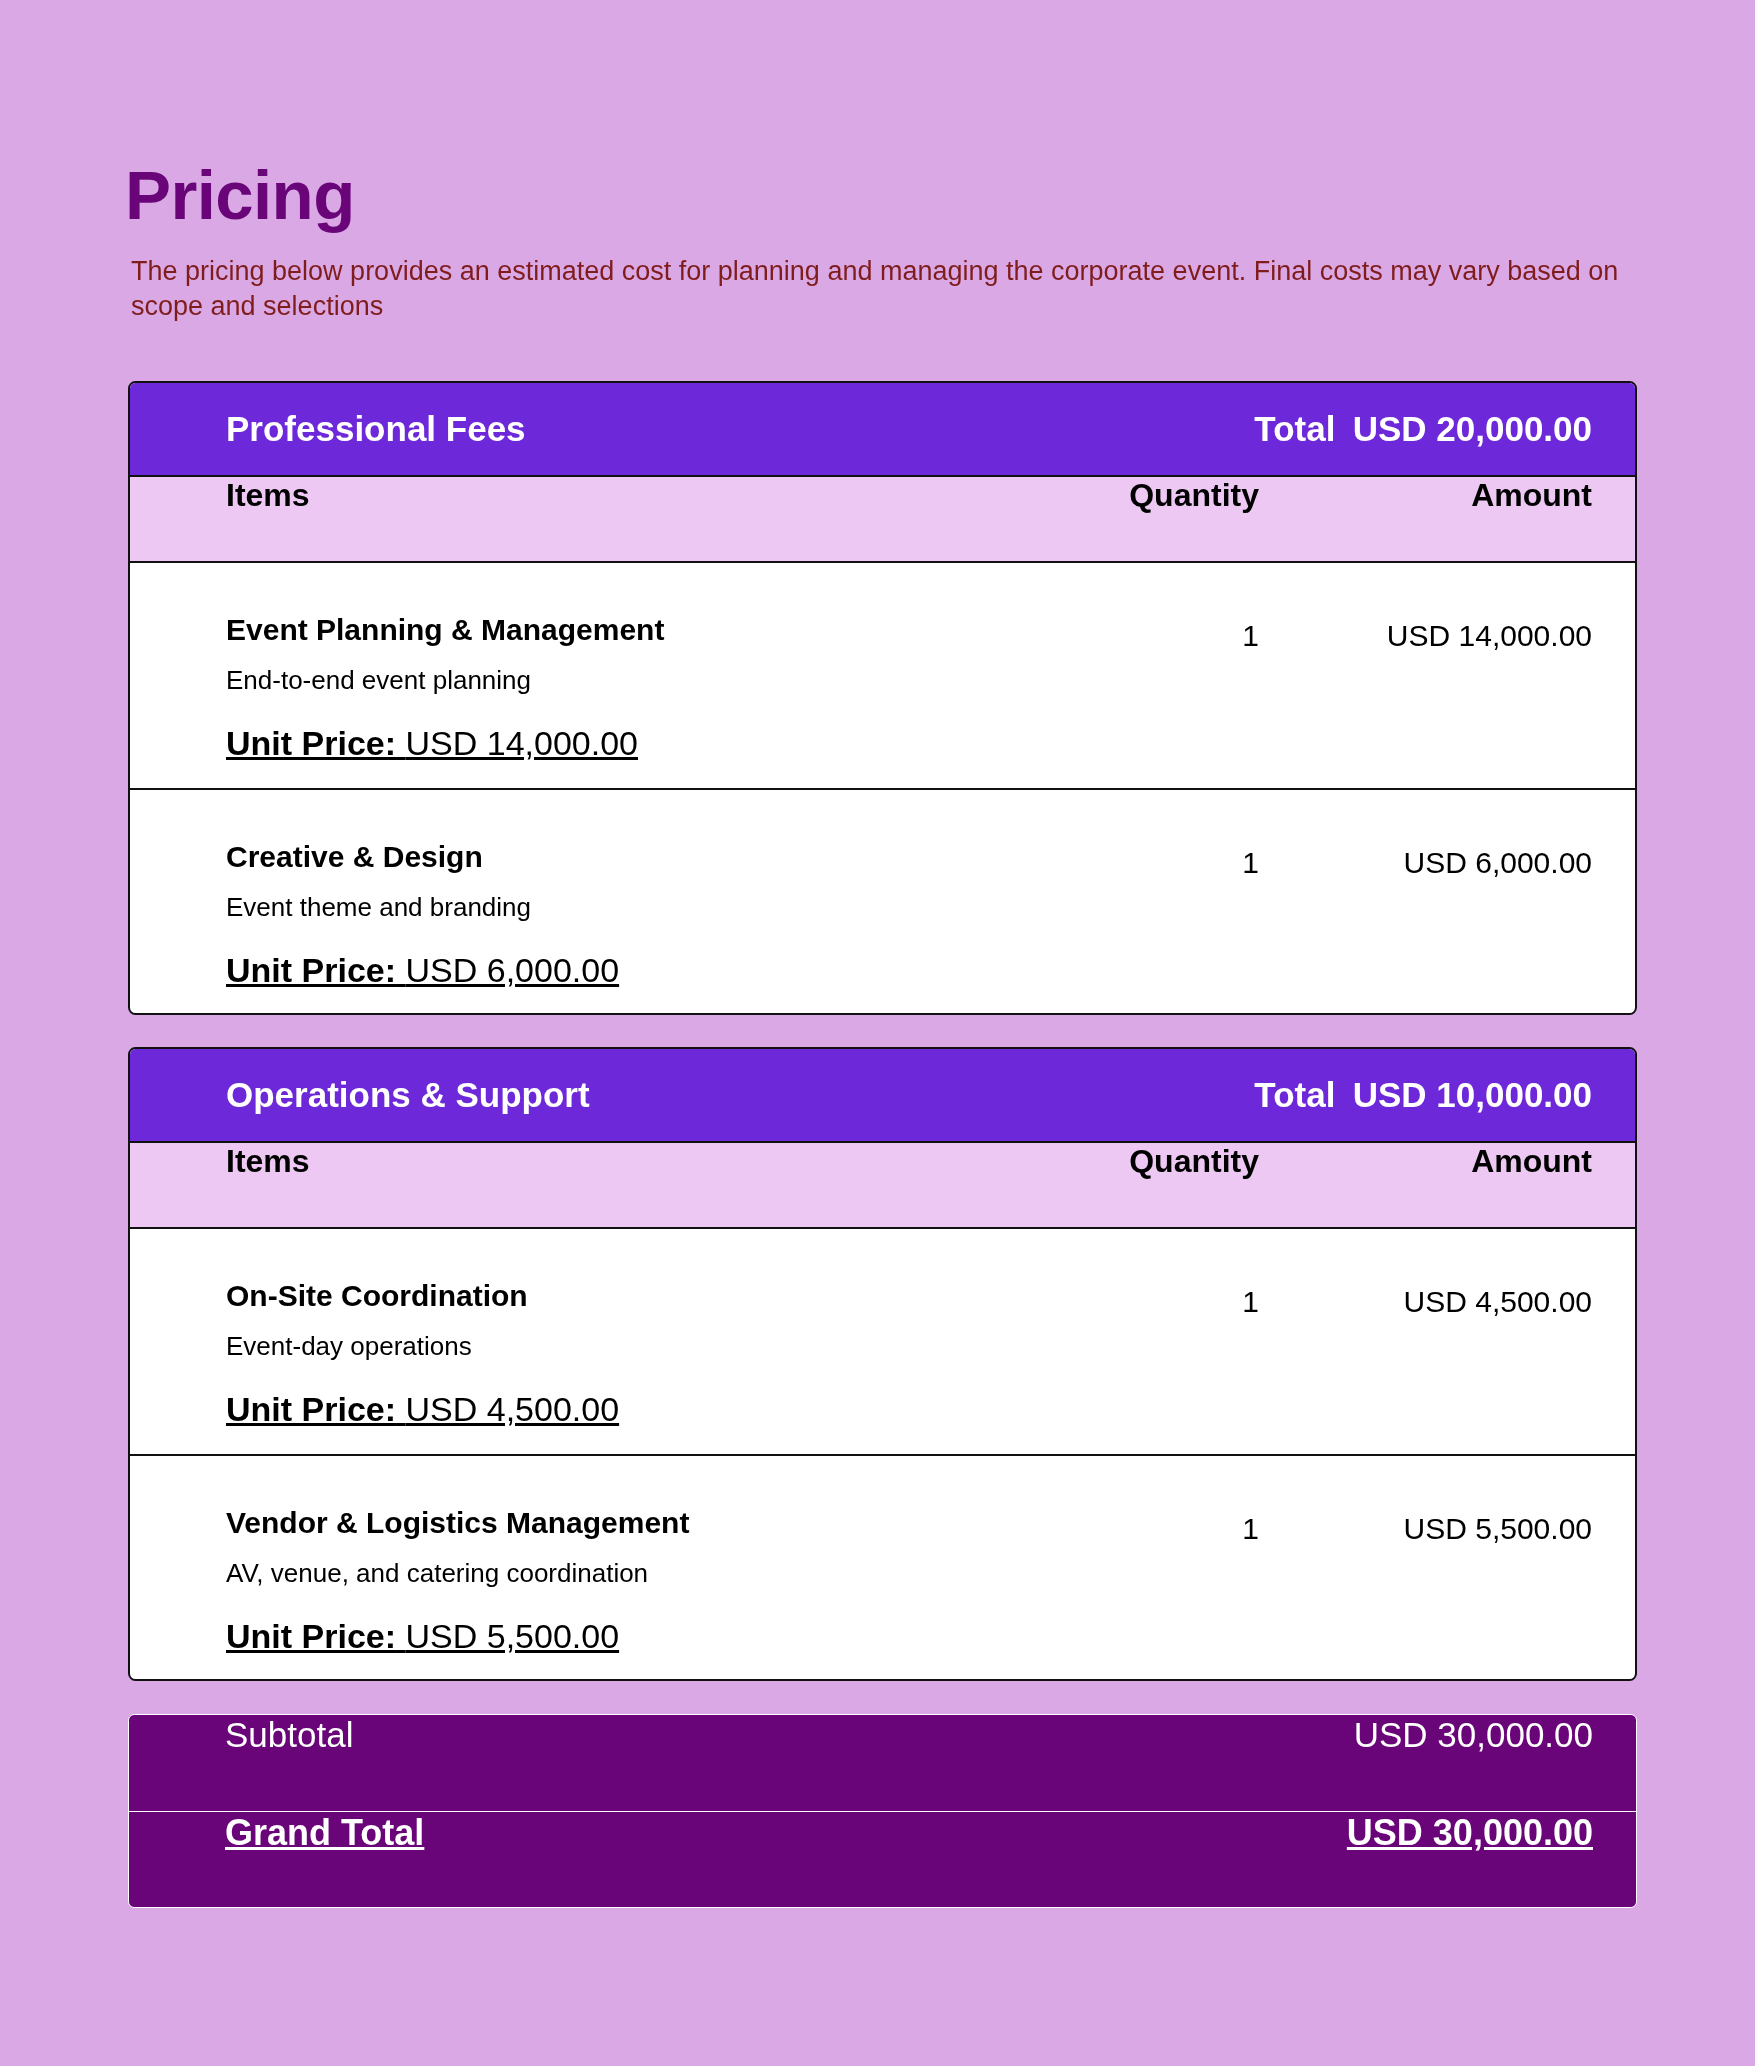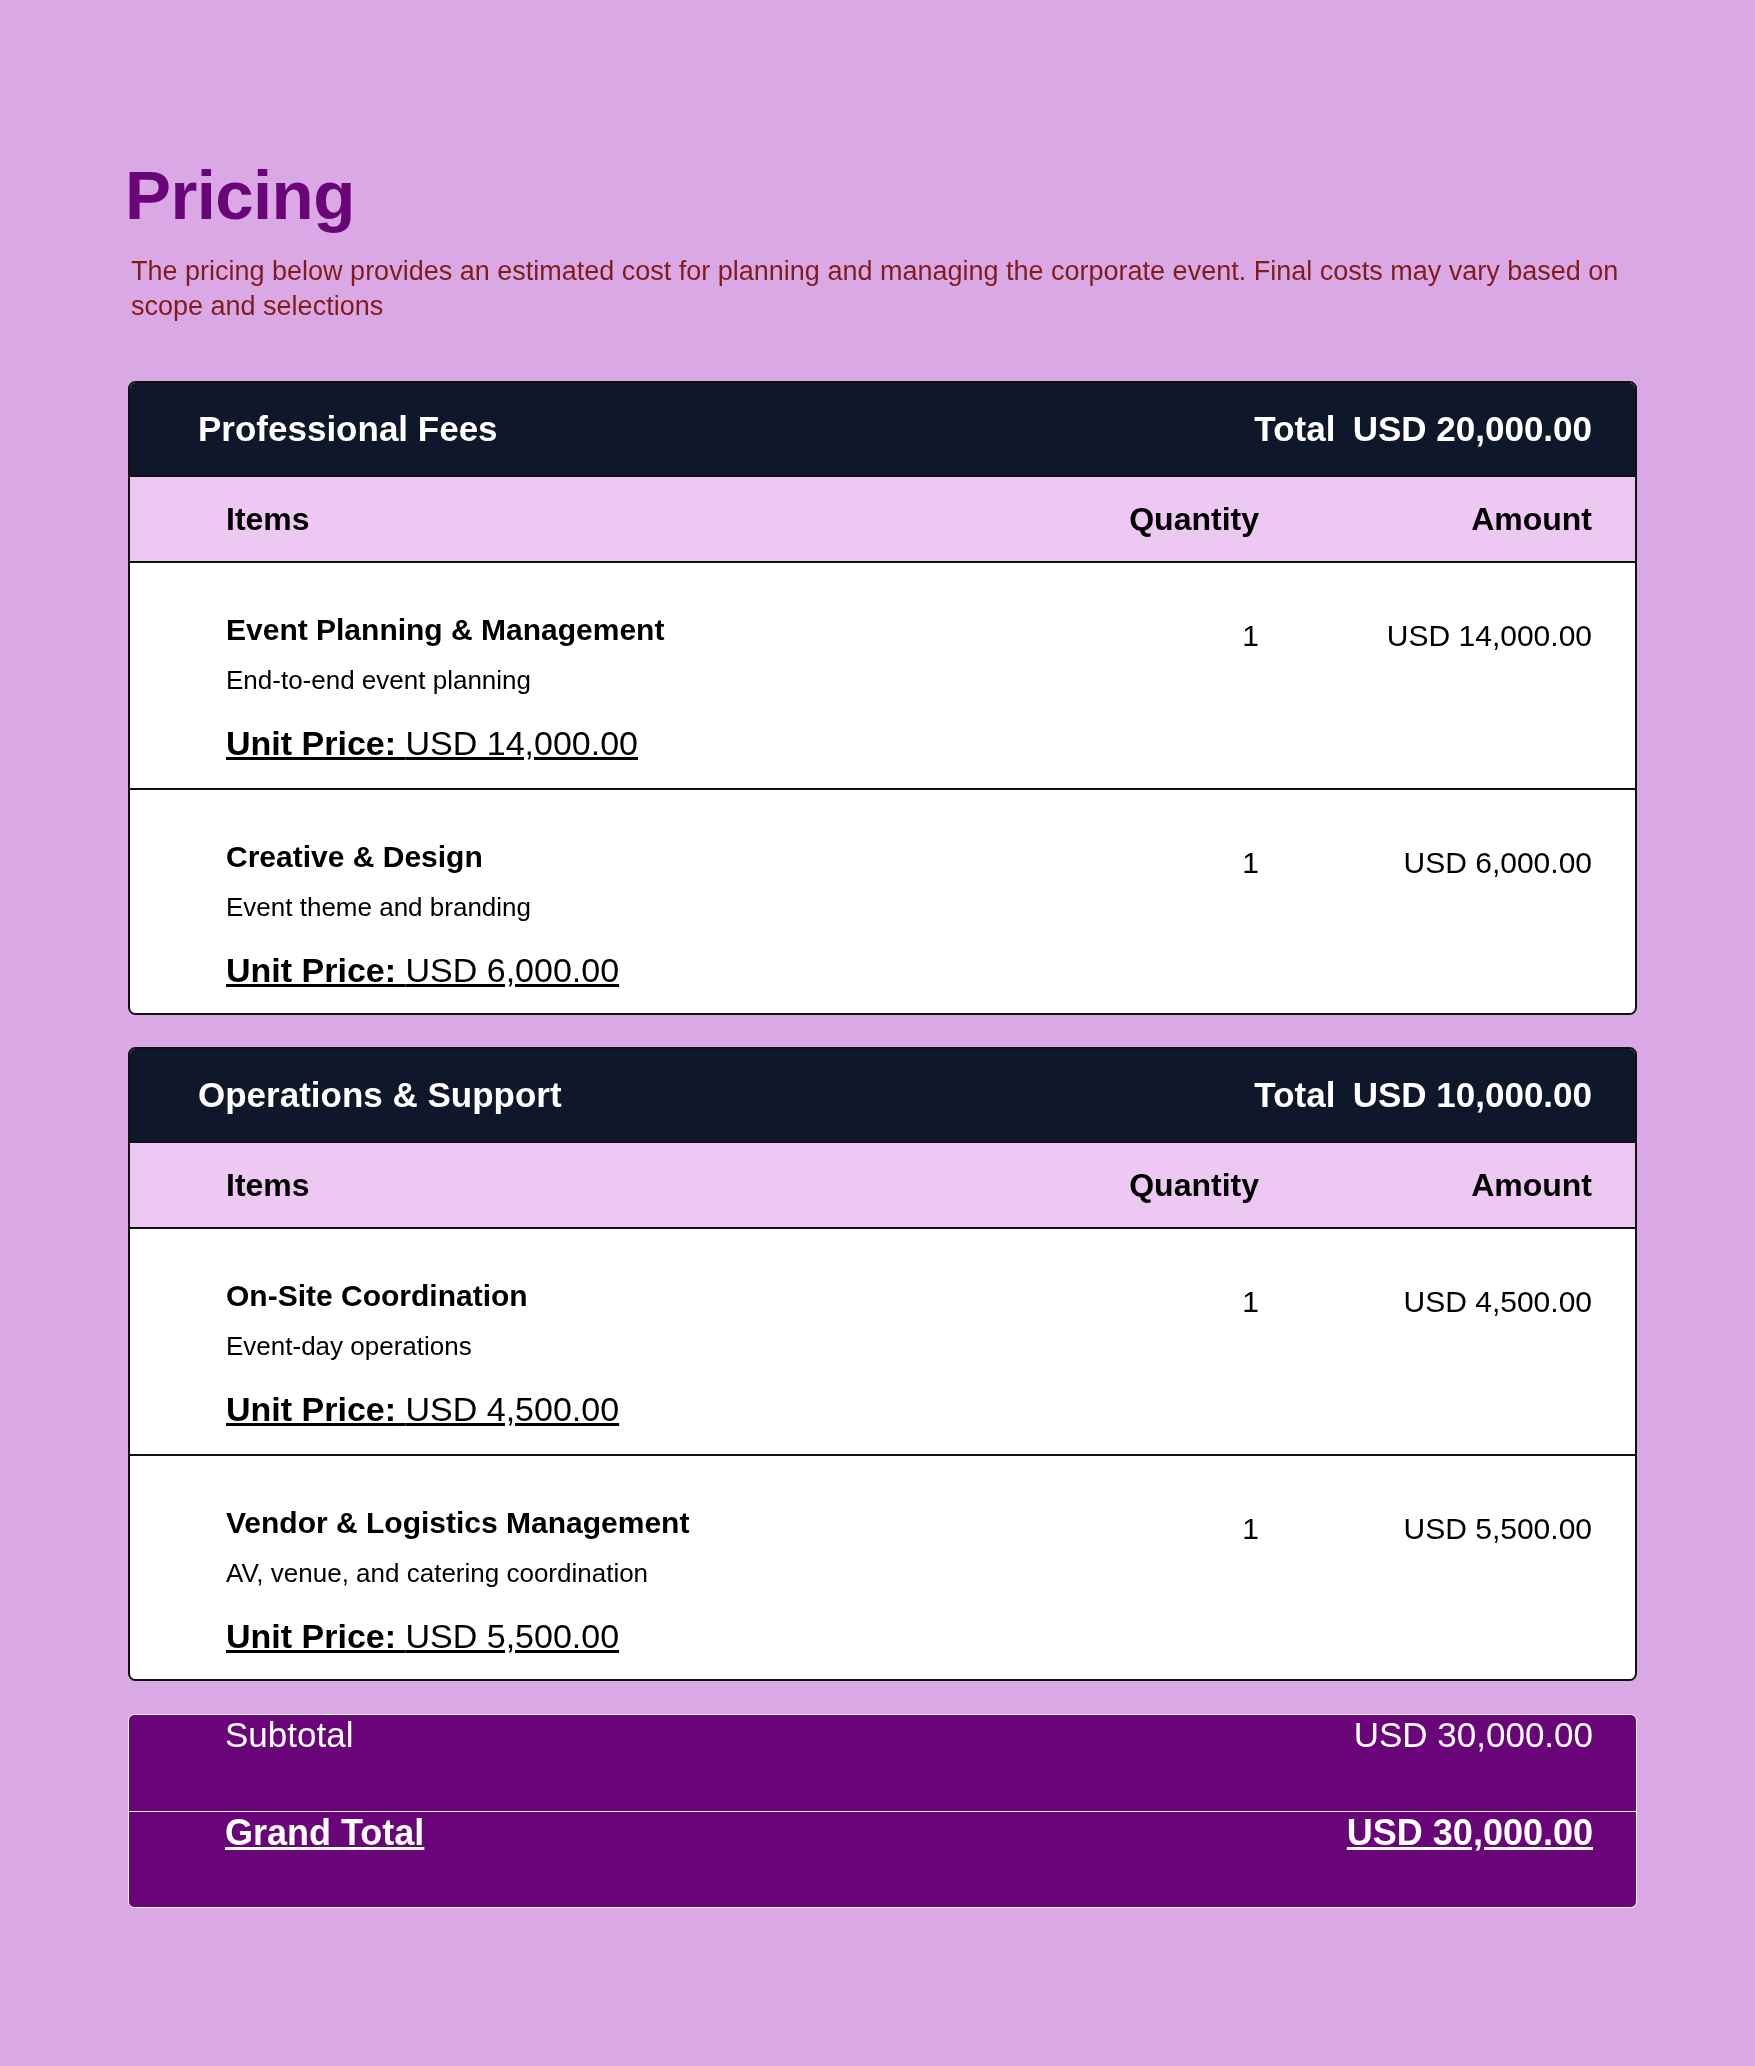--- a/index.html
+++ b/index.html
@@ -21,32 +21,32 @@
     position: absolute; left: 131px; top: 254px; width: 1505px;
     font-size: 27px; line-height: 35px; color: #7f1d1d;
   }
 
   .card {
     position: absolute; left: 128px; width: 1509px;
     border: 2.5px solid #111; border-radius: 7.4px;
     background: #fff; overflow: hidden;
   }
   .card-header {
-    height: 94px; background: #0f172a; color: #fff;
+    height: 94px; background: #6d28d9; color: #fff;
     display: flex; align-items: center; justify-content: space-between;
-    padding: 0 43px 0 68px;
+    padding: 0 43px 0 96px;
     border-bottom: 2.5px solid #111;
   }
   .card-title { font-size: 35px; font-weight: 700; }
   .card-total { font-size: 35px; font-weight: 700; white-space: pre; }
   .card-total .gap { display: inline-block; width: 17.3px; }
 
   .col-header {
     height: 86px; background: #ecc8f2;
-    display: flex; align-items: center;
+    display: flex; 
     padding: 0 43px 0 96px;
     border-bottom: 2.5px solid #111;
     font-size: 32px; font-weight: 700;
   }
   .col-items { flex: 1; }
   .col-qty { width: 185px; text-align: right; }
   .col-amount { width: 333px; text-align: right; }
 
   .row {
     position: relative; height: 225px;

